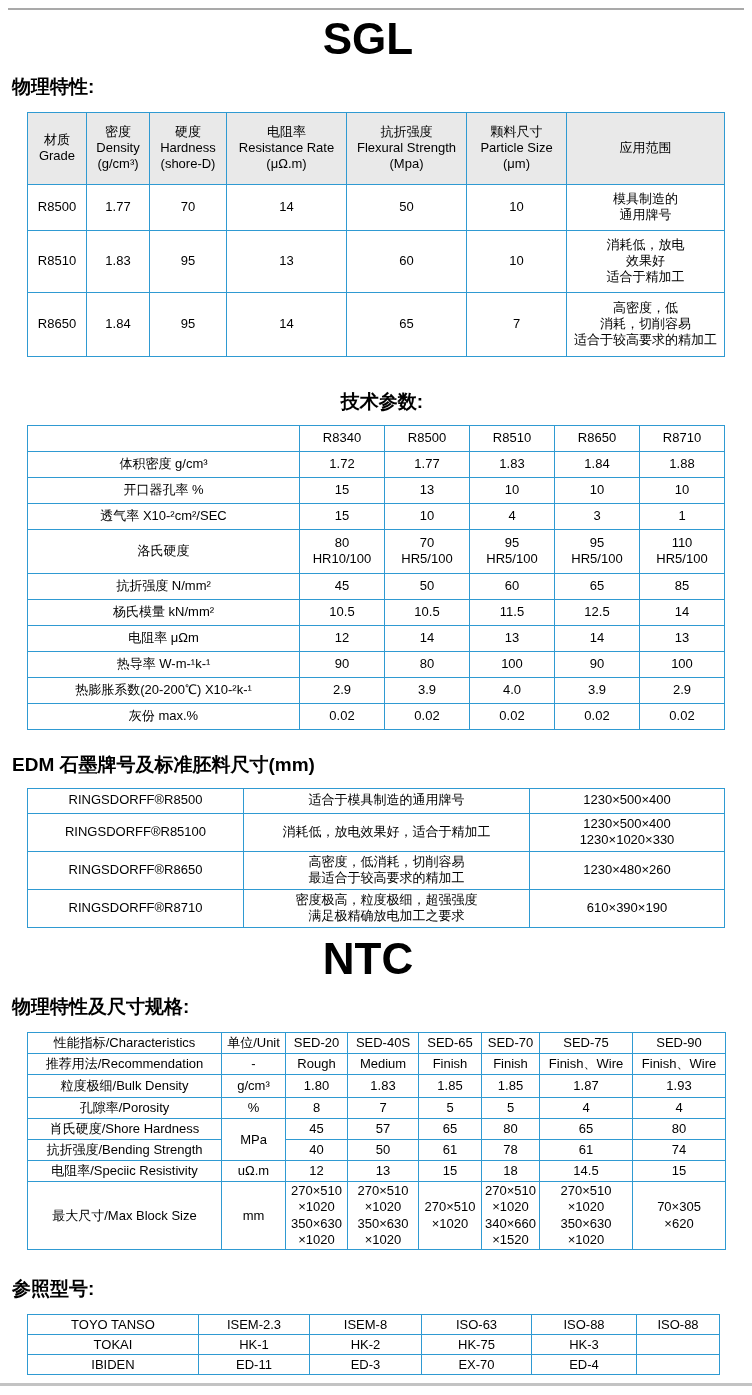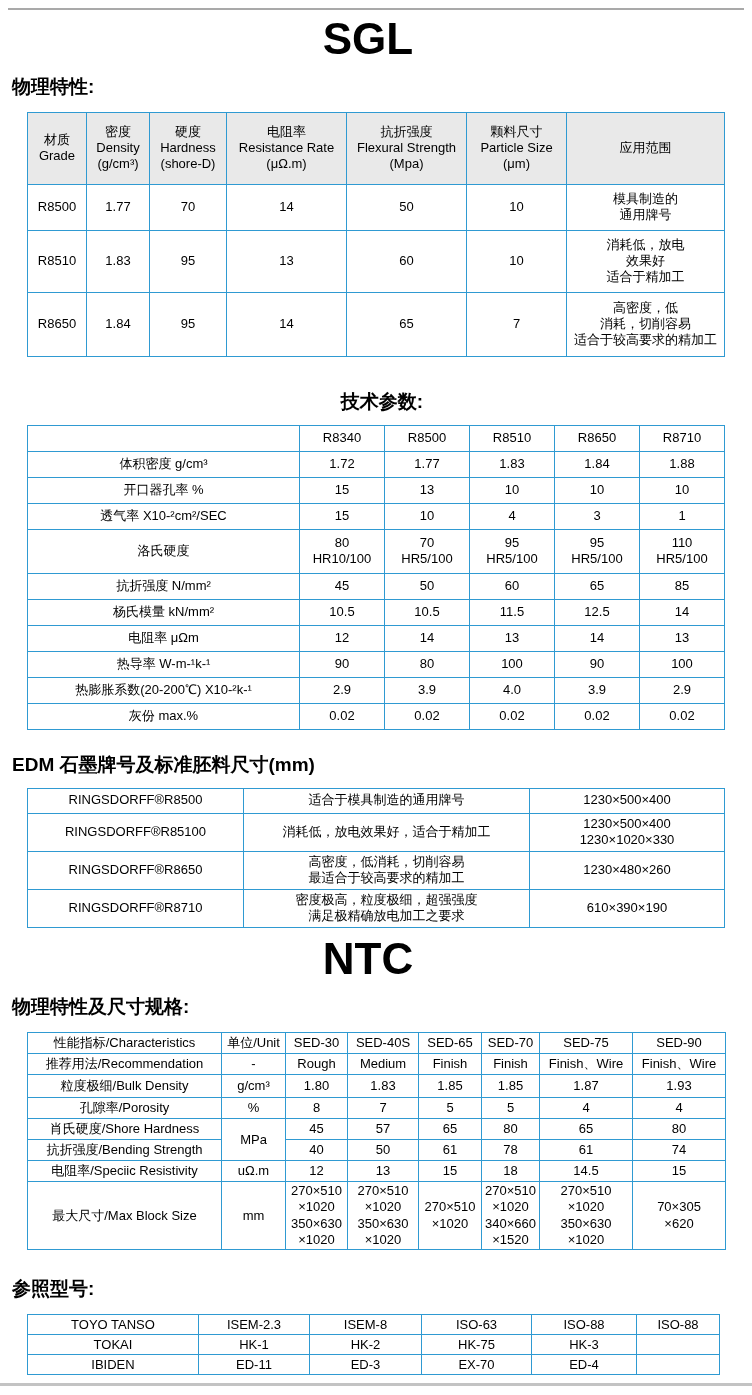--- a/index.html
+++ b/index.html
@@ -264,21 +264,21 @@
       <col style="width:71px">
       <col style="width:63px">
       <col style="width:58px">
       <col style="width:93px">
       <col style="width:93px">
     </colgroup>
   <tbody>
       <tr style="height:21px">
     <td>性能指标/Characteristics</td>
         <td>单位/Unit</td>
-        <td>SED-30</td>
+        <td>SED-20</td>
         <td>SED-40S</td>
         <td>SED-65</td>
         <td>SED-70</td>
         <td>SED-75</td>
         <td>SED-90</td>
   </tr>
   <tr style="height:21px">
         <td>推荐用法/Recommendation</td>
         <td>-</td>
         <td>Rough</td>

